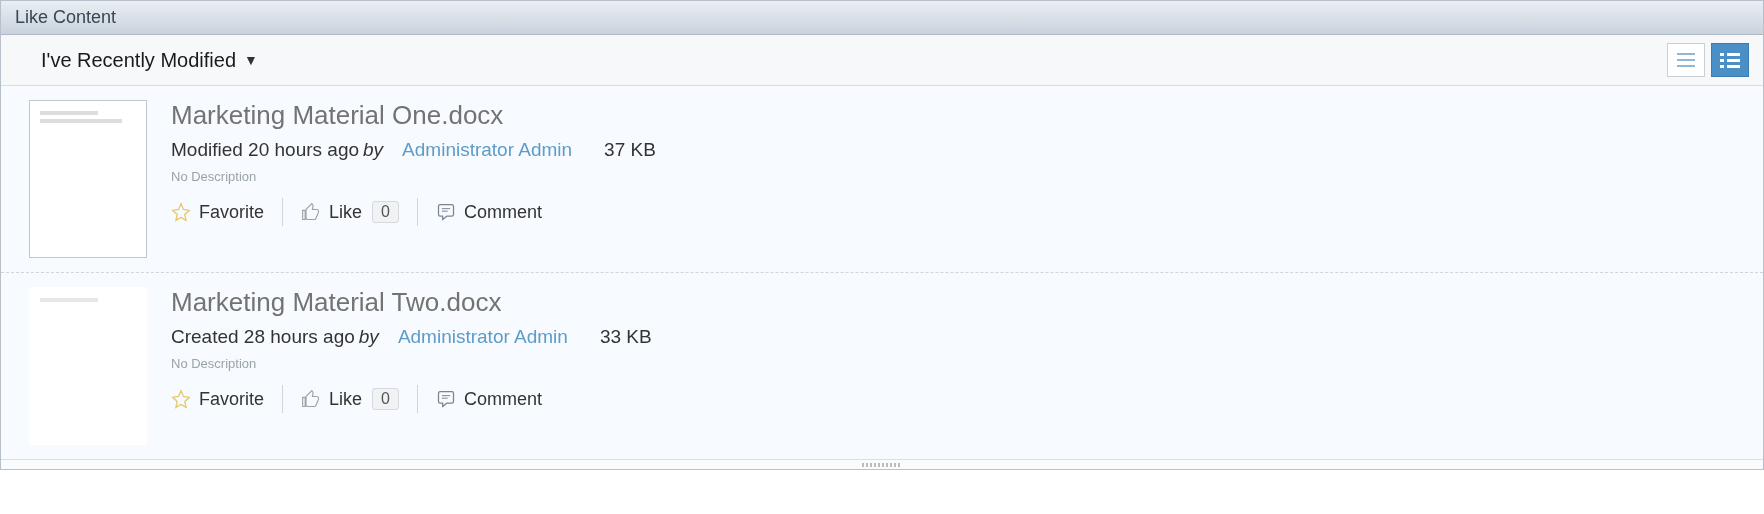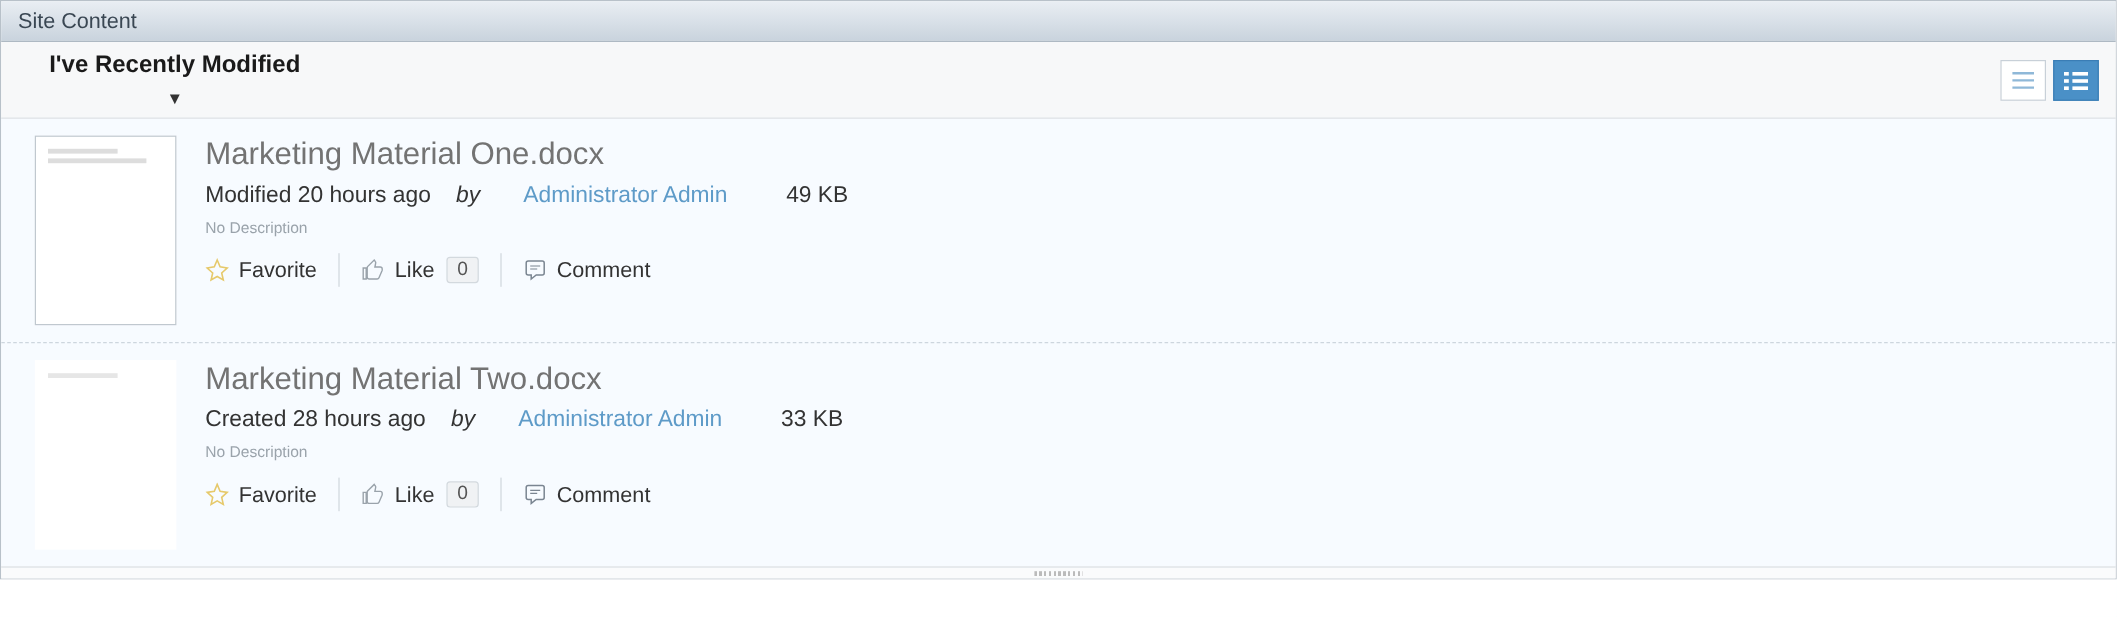--- a/index.html
+++ b/index.html
@@ -25,27 +25,26 @@
     display: flex;
     align-items: center;
     justify-content: space-between;
     background: #f7f8f9;
     border-bottom: 1px solid #d9dee3;
     padding: 8px 14px 8px 40px;
     min-height: 48px;
   }
   .filter-dropdown {
     font-size: 20px;
-    font-weight: 700;
+    font-weight: 400;
     color: #1a1a1a;
     cursor: pointer;
     display: inline-flex;
     align-items: center;
     gap: 8px;
-    flex-direction: column;
   }
   .caret-down {
     font-size: 14px;
     color: #333;
   }
   .view-toggle {
     display: flex;
     gap: 6px;
   }
   .view-btn {
@@ -97,21 +96,21 @@
     font-size: 26px;
     color: #737373;
     font-weight: 400;
     cursor: pointer;
   }
   .doc-meta {
     font-size: 19px;
     color: #333;
     display: flex;
     align-items: baseline;
-    gap: 17px;
+    gap: 0;
   }
   .doc-meta .by { margin-left: 4px; margin-right: 19px; font-style: italic; }
   .doc-meta .user-link { color: #5e9bc8; cursor:pointer; }
   .doc-meta .size { margin-left: 32px; color:#333; }
   .doc-desc {
     font-size: 13px;
     color: #9aa3ab;
   }
   .doc-actions {
     display: flex;
@@ -156,21 +155,21 @@
   
   .list-body::-webkit-scrollbar { width:16px; }
   .list-body::-webkit-scrollbar-thumb { background:#c4cbd2; border-radius:8px; }
   .list-body::-webkit-scrollbar-track { background:#eef1f4; }
 </style>
 </head>
 <body>
 
 <div class="panel">
 
-  <div class="panel-header">Site Content</div>
+  <div class="panel-header">Like Content</div>
 
   <div class="toolbar">
     <div class="filter-dropdown">
       <span>I've Recently Modified</span>
       <span class="caret-down">▼</span>
     </div>
     <div class="view-toggle">
       <div class="view-btn">
         <svg width="22" height="18" viewBox="0 0 22 18">
           <g stroke="#8fb8d8" stroke-width="2" fill="none">
@@ -201,21 +200,21 @@
       <div class="thumb">
         <div class="tline short"></div>
         <div class="tline med"></div>
       </div>
       <div class="doc-info">
         <div class="doc-title">Marketing Material One.docx</div>
         <div class="doc-meta">
           <span>Modified 20 hours ago</span>
           <span class="by">by</span>
           <span class="user-link">Administrator Admin</span>
-          <span class="size">49 KB</span>
+          <span class="size">37 KB</span>
         </div>
         <div class="doc-desc">No Description</div>
         <div class="doc-actions">
           <span class="action">
             <svg width="20" height="20" viewBox="0 0 24 24">
               <path d="M12 2l2.9 6.9L22 10l-5.5 5 1.6 7L12 18.5 5.9 22l1.6-7L2 10l7.1-1.1L12 2z" fill="none" stroke="#e6c96b" stroke-width="1.6"></path>
             </svg>
             <span>Favorite</span>
           </span>
           <span class="action">

